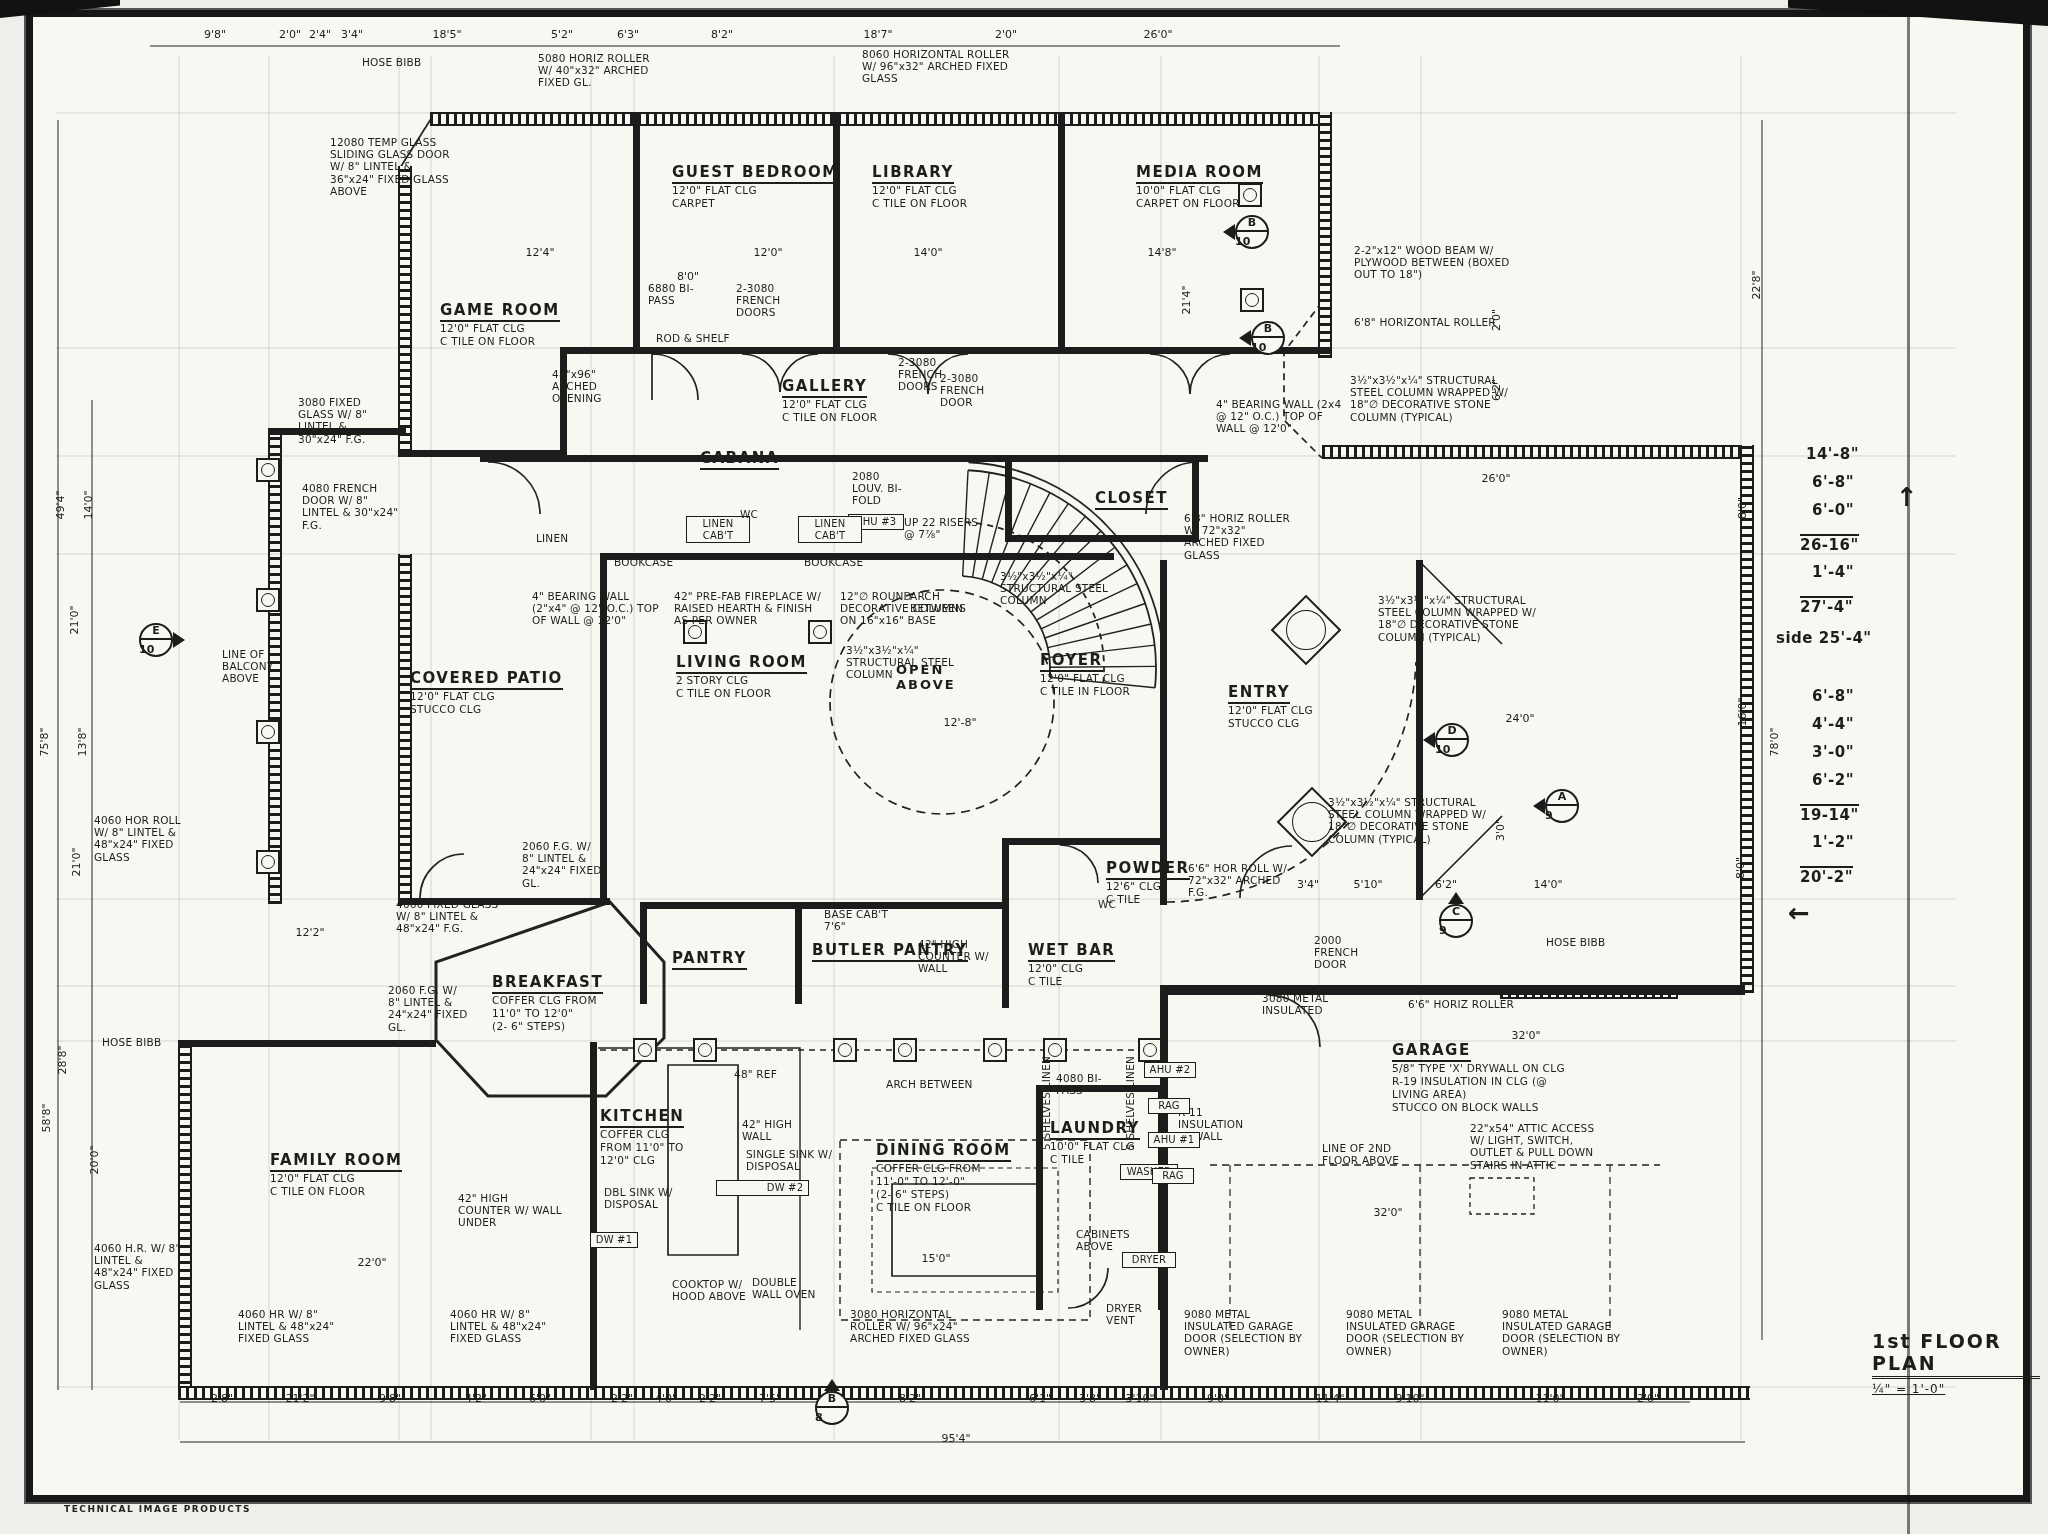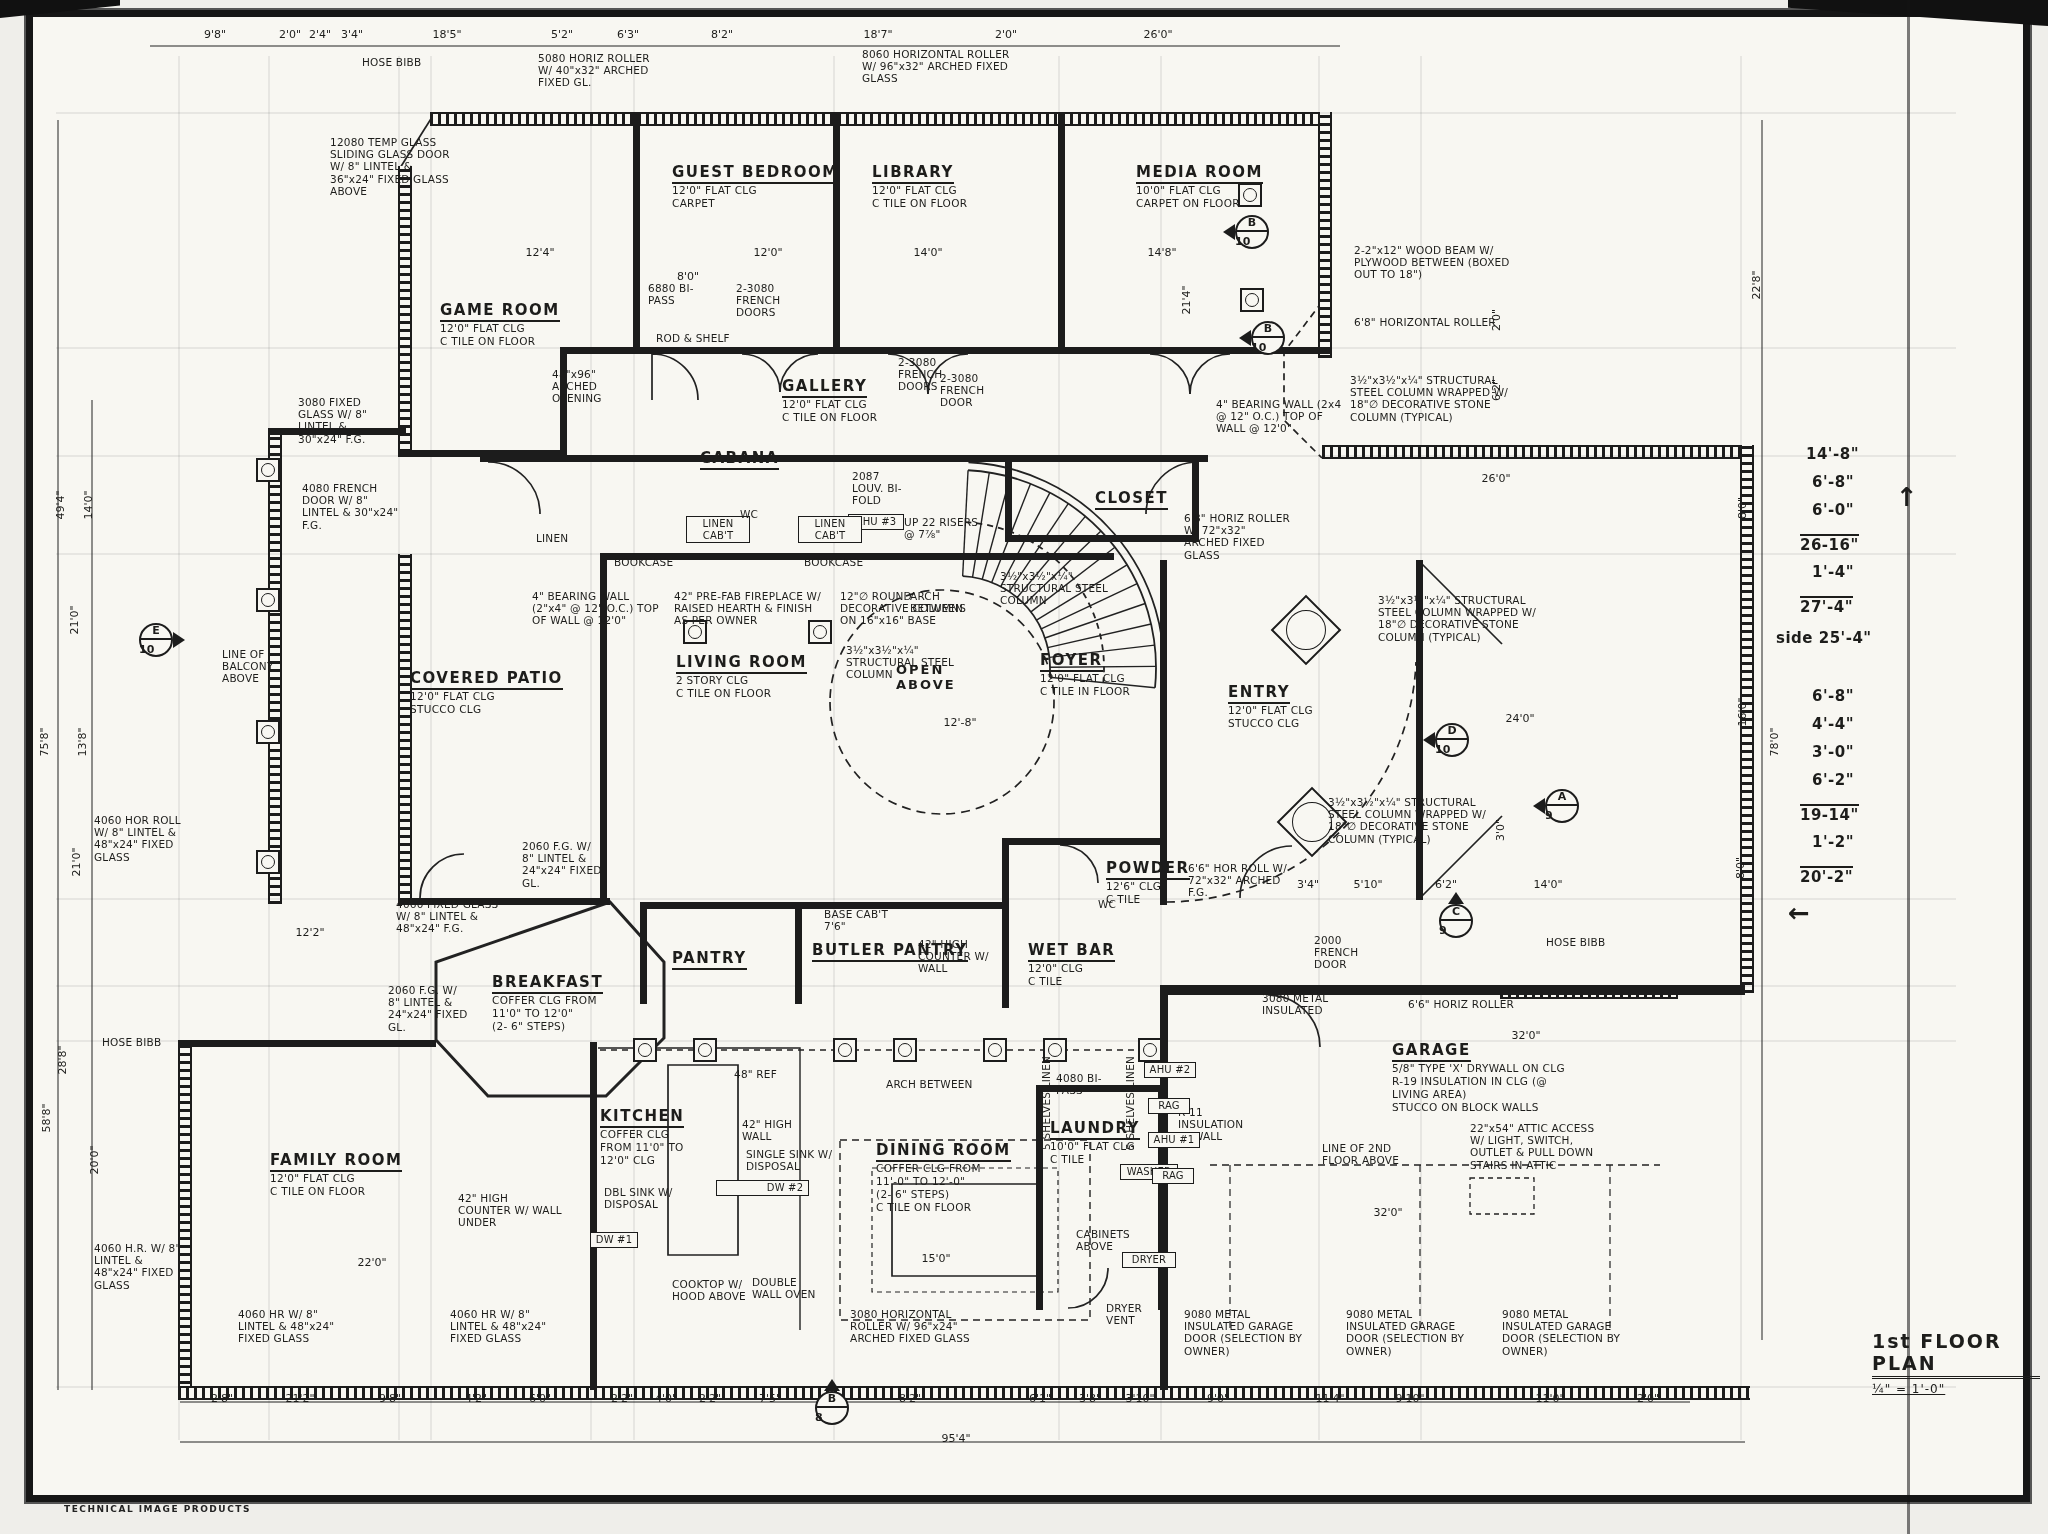--- a/index.html
+++ b/index.html
@@ -264,21 +264,21 @@
       <div class="ann" style="left: 1354px; top: 316px; width: 160px;">6'8" HORIZONTAL ROLLER</div>
       <div class="ann" style="left: 1350px; top: 374px; width: 182px;">3½"x3½"x¼" STRUCTURAL STEEL COLUMN WRAPPED W/ 18"∅ DECORATIVE STONE COLUMN (TYPICAL)</div>
       <div class="ann" style="left: 1378px; top: 594px; width: 182px;">3½"x3½"x¼" STRUCTURAL STEEL COLUMN WRAPPED W/ 18"∅ DECORATIVE STONE COLUMN (TYPICAL)</div>
       <div class="ann" style="left: 1328px; top: 796px; width: 168px;">3½"x3½"x¼" STRUCTURAL STEEL COLUMN WRAPPED W/ 18"∅ DECORATIVE STONE COLUMN (TYPICAL)</div>
       <div class="ann" style="left: 532px; top: 590px; width: 128px;">4" BEARING WALL (2"x4" @ 12" O.C.) TOP OF WALL @ 12'0"</div>
       <div class="ann" style="left: 674px; top: 590px; width: 152px;">42" PRE-FAB FIREPLACE W/ RAISED HEARTH &amp; FINISH AS PER OWNER</div>
       <div class="ann" style="left: 840px; top: 590px; width: 132px;">12"∅ ROUND DECORATIVE COLUMNS ON 16"x16" BASE</div>
       <div class="ann" style="left: 846px; top: 644px; width: 110px;">3½"x3½"x¼" STRUCTURAL STEEL COLUMN</div>
       <div class="ann" style="left: 1000px; top: 570px; width: 112px;">3½"x3½"x¼" STRUCTURAL STEEL COLUMN</div>
       <div class="ann" style="left: 910px; top: 590px; width: 62px;">ARCH BETWEEN</div>
-      <div class="ann" style="left: 852px; top: 470px; width: 62px;">2087 LOUV. BI-FOLD</div>
+      <div class="ann" style="left: 852px; top: 470px; width: 62px;">2080 LOUV. BI-FOLD</div>
       <div class="ann" style="left: 1216px; top: 398px; width: 130px;">4" BEARING WALL (2x4 @ 12" O.C.) TOP OF WALL @ 12'0"</div>
       <div class="ann" style="left: 1184px; top: 512px; width: 110px;">6'8" HORIZ ROLLER W/ 72"x32" ARCHED FIXED GLASS</div>
       <div class="ann" style="left: 1188px; top: 862px; width: 104px;">6'6" HOR ROLL W/ 72"x32" ARCHED F.G.</div>
       <div class="ann" style="left: 1314px; top: 934px; width: 74px;">2000 FRENCH DOOR</div>
       <div class="ann" style="left: 1262px; top: 992px; width: 84px;">3080 METAL INSULATED</div>
       <div class="ann" style="left: 1408px; top: 998px; width: 132px;">6'6" HORIZ ROLLER</div>
       <div class="ann" style="left: 102px; top: 1036px; width: 60px;">HOSE BIBB</div>
       <div class="ann" style="left: 1546px; top: 936px; width: 64px;">HOSE BIBB</div>
       <div class="ann" style="left: 1322px; top: 1142px; width: 92px;">LINE OF 2ND FLOOR ABOVE</div>
       <div class="ann" style="left: 1470px; top: 1122px; width: 142px;">22"x54" ATTIC ACCESS W/ LIGHT, SWITCH, OUTLET &amp; PULL DOWN STAIRS IN ATTIC</div>

